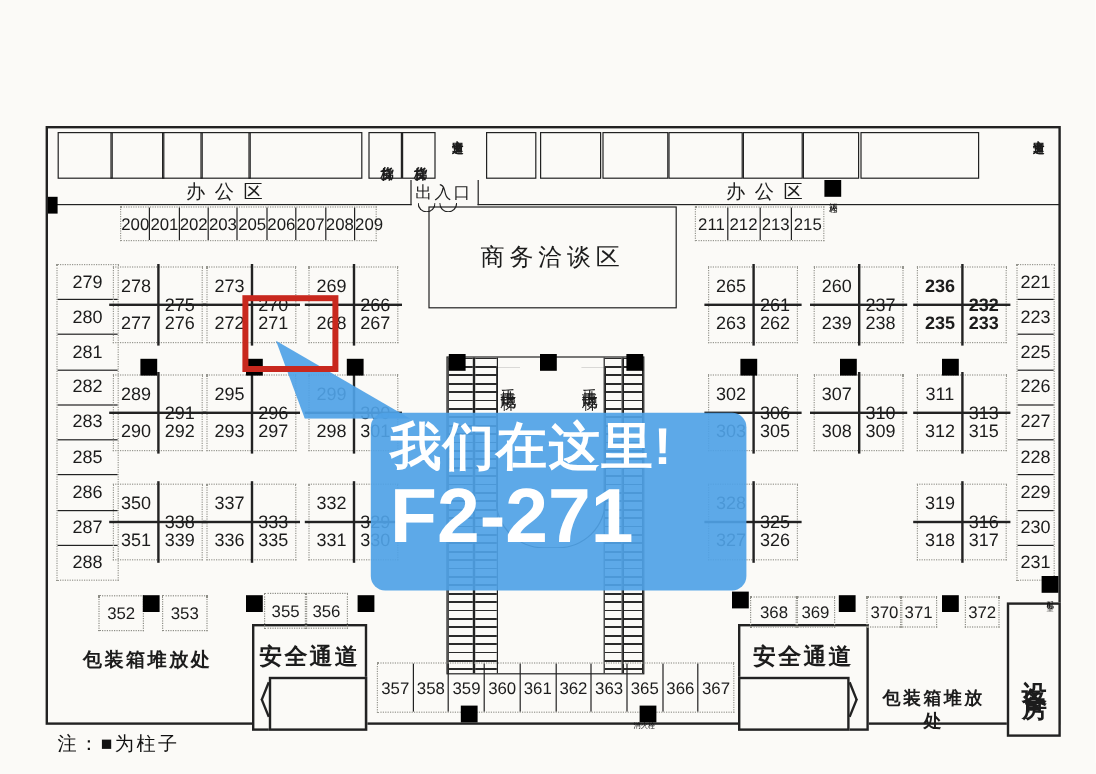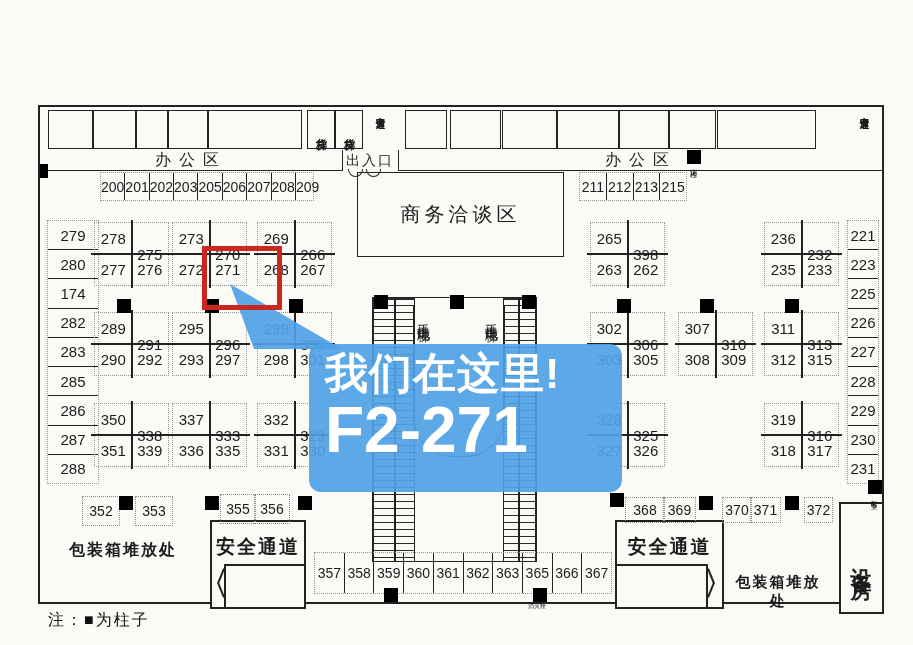--- a/index.html
+++ b/index.html
@@ -150,21 +150,21 @@
       </div>
       <div class="booth-row h" style="left: 539px; top: 65px; width: 106px; height: 27px;">
         <div class="cell">211</div>
         <div class="cell">212</div>
         <div class="cell">213</div>
         <div class="cell">215</div>
       </div>
       <div class="booth-row v" style="left: 7px; top: 113px; width: 50px; height: 262px;">
         <div class="cell">279</div>
         <div class="cell">280</div>
-        <div class="cell">174</div>
+        <div class="cell">281</div>
         <div class="cell">282</div>
         <div class="cell">283</div>
         <div class="cell">285</div>
         <div class="cell">286</div>
         <div class="cell">287</div>
         <div class="cell">288</div>
       </div>
       <div class="booth-row v" style="left: 807px; top: 113px; width: 30px; height: 262px;">
         <div class="cell">221</div>
         <div class="cell">223</div>
@@ -218,25 +218,33 @@
         <div class="hline"></div>
         <div class="q tl">269</div>
         <div class="q tr">266</div>
         <div class="q bl">268</div>
         <div class="q br">267</div>
       </div>
       <div class="island" style="left: 550px; top: 115px; width: 73px; height: 62px;">
         <div class="vline"></div>
         <div class="hline"></div>
         <div class="q tl">265</div>
-        <div class="q tr">398</div>
+        <div class="q tr">261</div>
         <div class="q bl">263</div>
         <div class="q br">262</div>
       </div>
-      <div class="island" style="left: 724px; top: 115px; width: 73px; height: 62px;">
+      <div class="island" style="left: 638px; top: 115px; width: 73px; height: 62px;">
+        <div class="vline"></div>
+        <div class="hline"></div>
+        <div class="q tl">260</div>
+        <div class="q tr">237</div>
+        <div class="q bl">239</div>
+        <div class="q br">238</div>
+      </div>
+      <div class="island" style="left: 724px; top: 115px; width: 73px; height: 62px; font-weight: bold;">
         <div class="vline"></div>
         <div class="hline"></div>
         <div class="q tl">236</div>
         <div class="q tr">232</div>
         <div class="q bl">235</div>
         <div class="q br">233</div>
       </div>
       <div class="island" style="left: 54px; top: 205px; width: 73px; height: 62px;">
         <div class="vline"></div>
         <div class="hline"></div>

